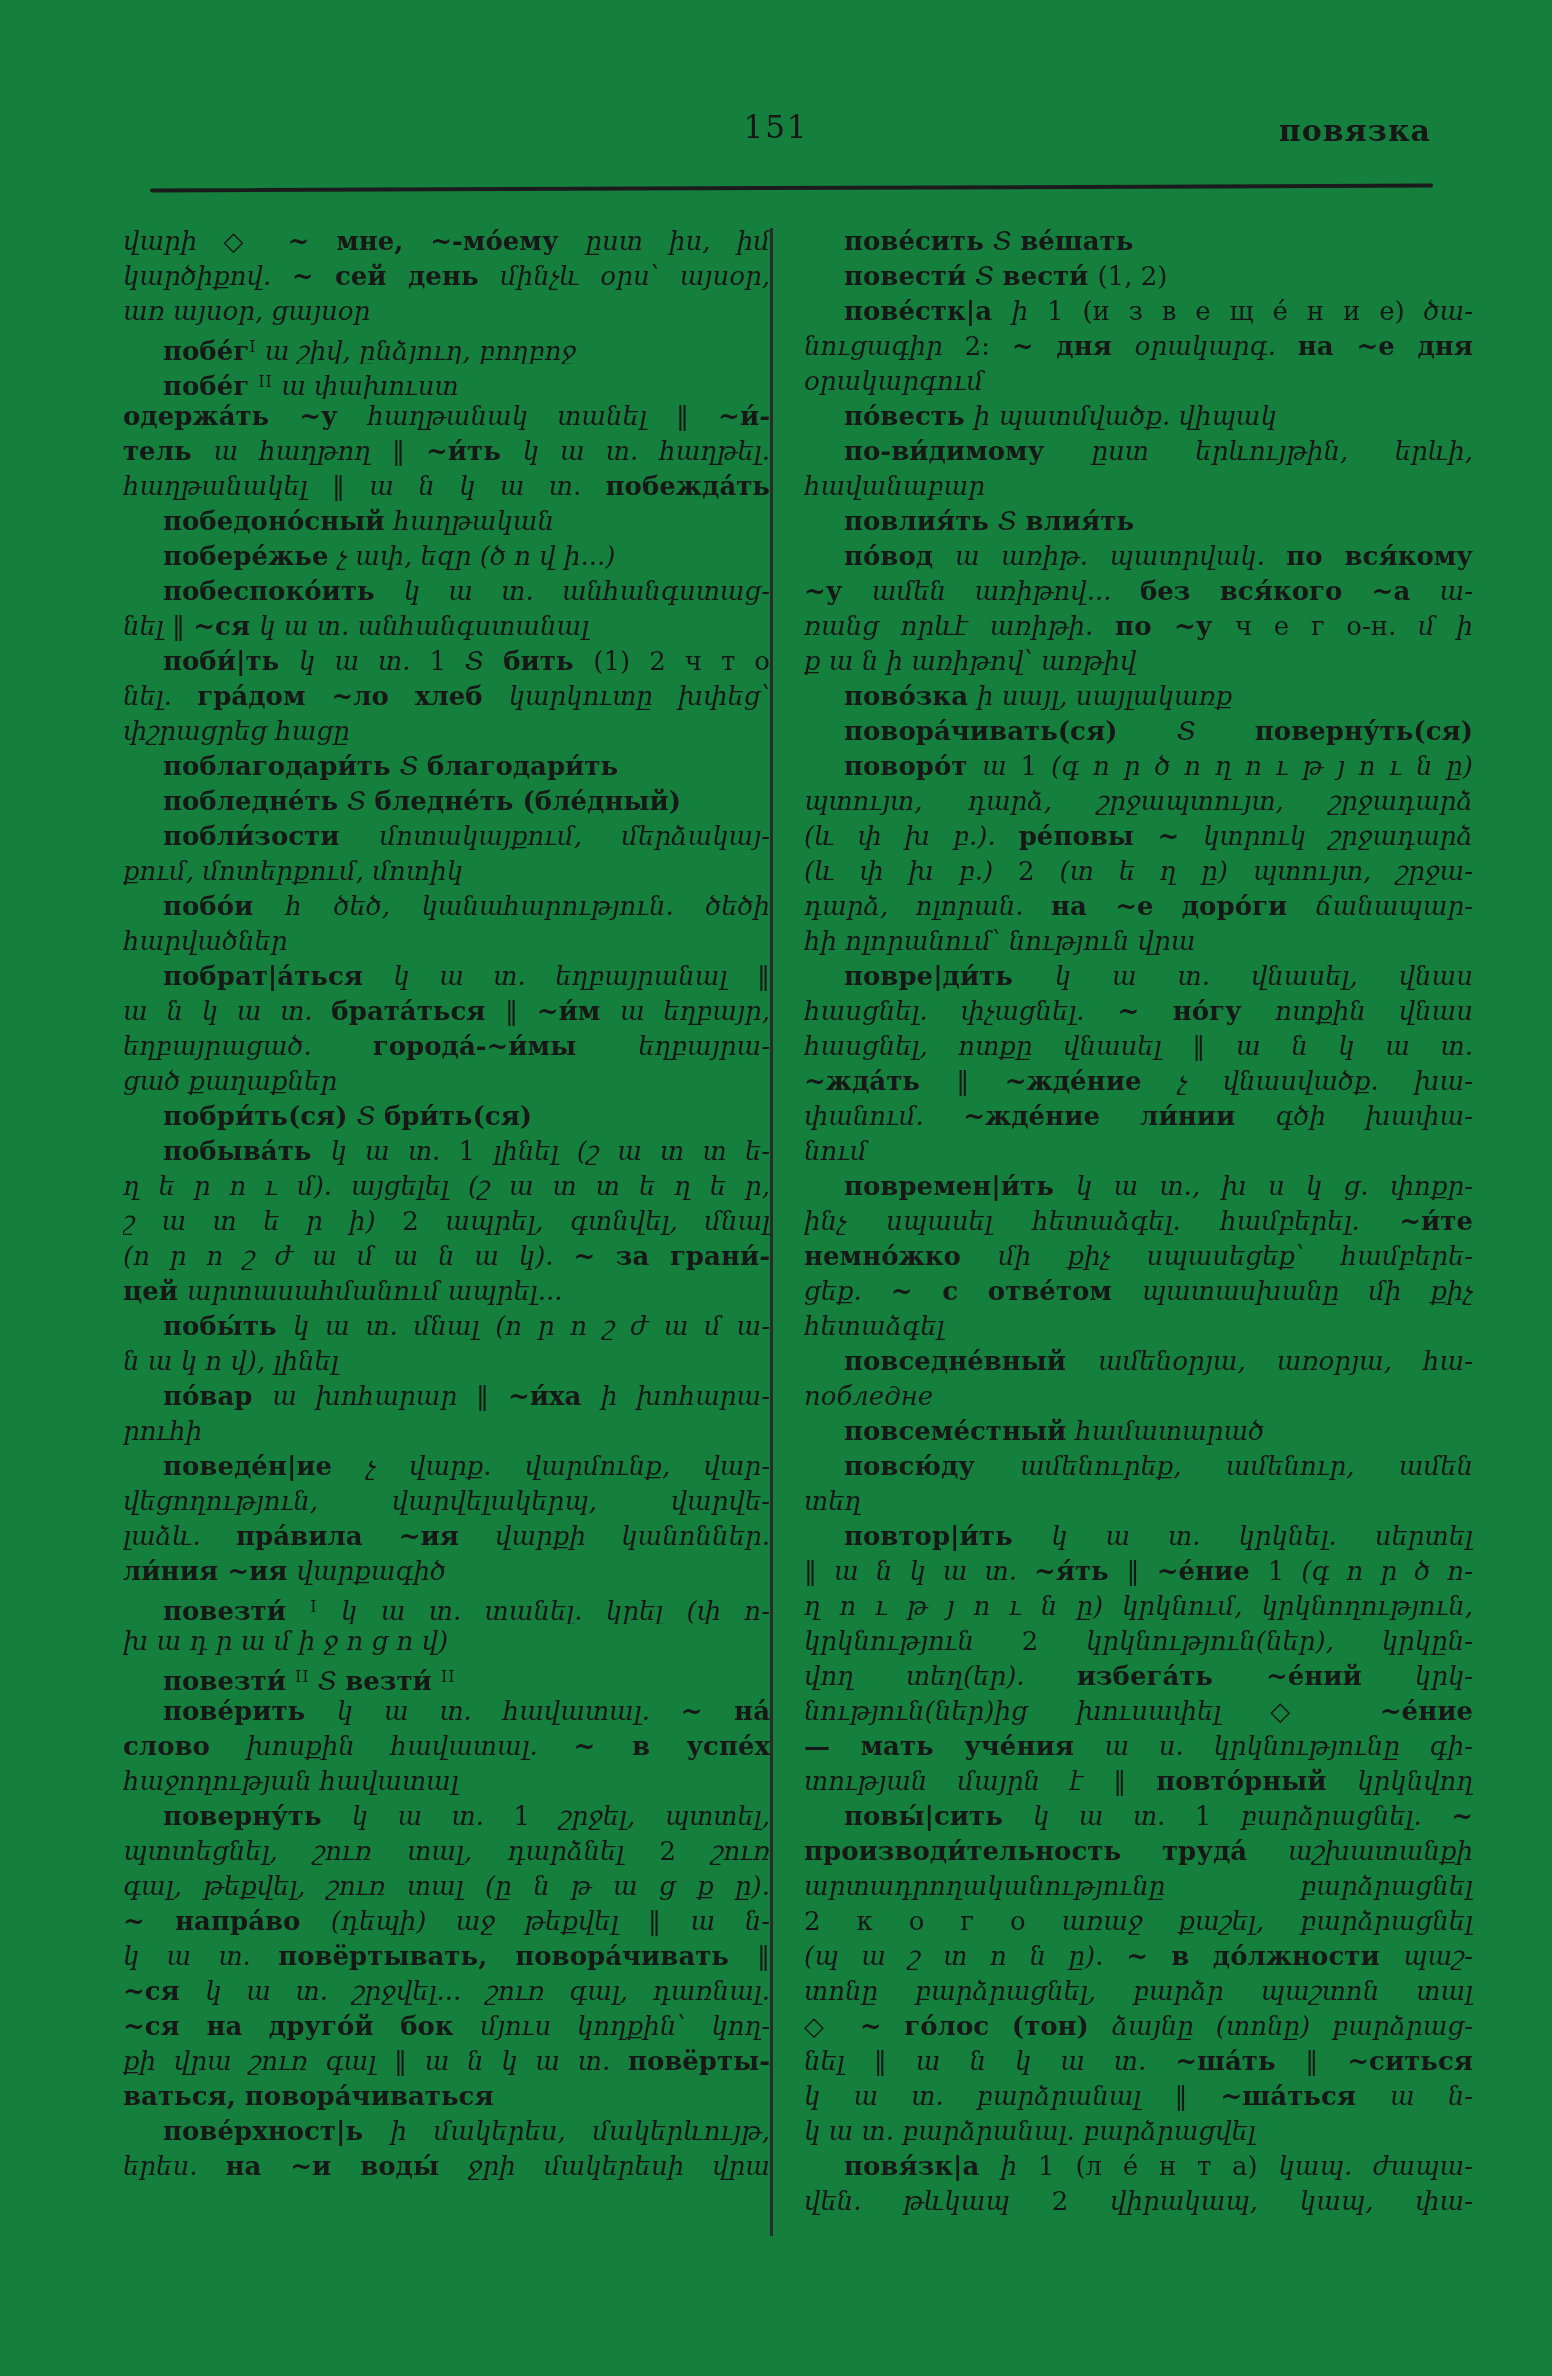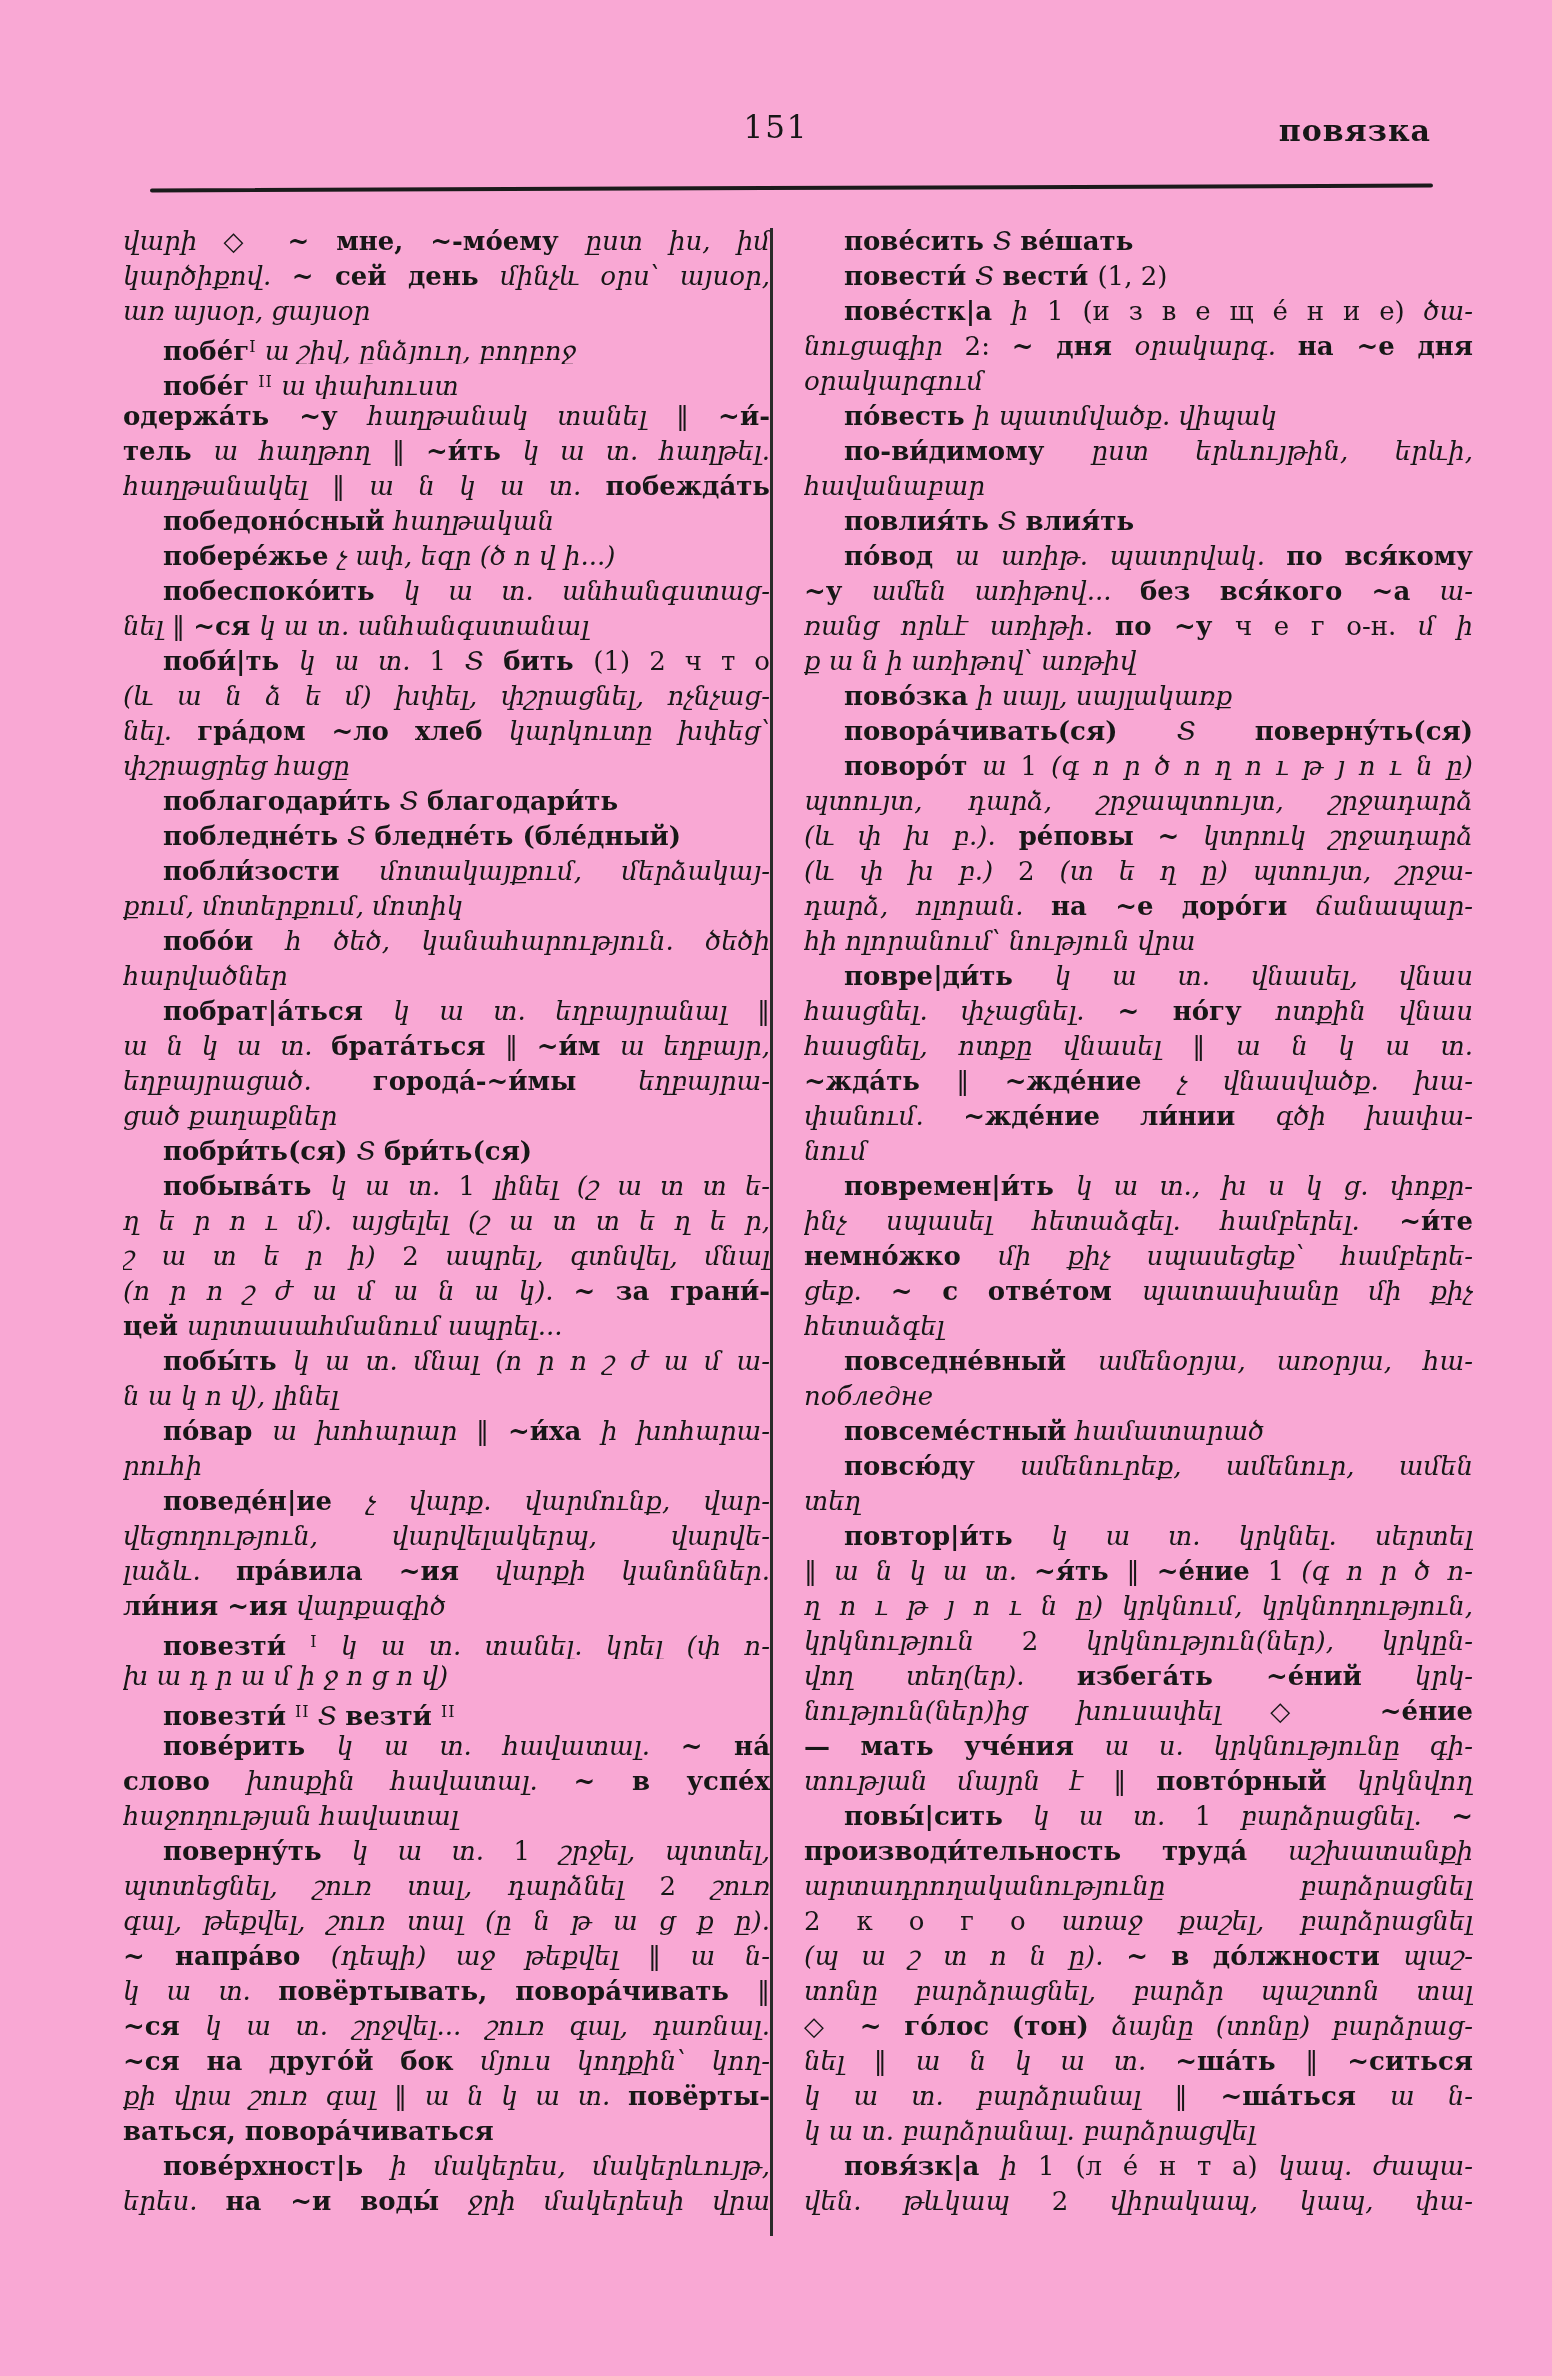--- a/index.html
+++ b/index.html
@@ -1,19 +1,19 @@
 <!DOCTYPE html>
 <html><head>
 <meta charset="utf-8">
 <style>
   html,body{margin:0;padding:0;}
   .page{
     position:relative;
     width:1552px;height:2376px;
-    background:#f9a8d4;
+    background:#15803d;
     color:#171717;
     font-family:"DejaVu Serif","DejaVu Sans",serif;
     overflow:hidden;
     text-decoration:underline;
   }
   .pagenum{
     position:absolute;top:109px;left:0;right:0;
     text-align:center;font-size:31px;letter-spacing:2px;
   }
   .guide{
@@ -58,21 +58,20 @@
       <div class="line ind end"><span class="b">побе́г</span><span class="s">I</span><span class="i"> ա շիվ, ընձյուղ, բողբոջ</span></div>
       <div class="line ind end"><span class="b">побе́г </span><span class="s">II</span><span class="i"> ա փախուստ</span></div>
       <div class="line"><span class="b">одержа́ть ~у </span><span class="i">հաղթանակ տանել </span><span class="r">‖ </span><span class="b">~и́-</span></div>
       <div class="line"><span class="b">тель </span><span class="i">ա հաղթող </span><span class="r">‖ </span><span class="b">~и́ть </span><span class="i">կ ա տ. հաղթել.</span></div>
       <div class="line"><span class="i">հաղթանակել </span><span class="r">‖ </span><span class="i">ա ն կ ա տ. </span><span class="b">побежда́ть</span></div>
       <div class="line ind end"><span class="b">победоно́сный </span><span class="i">հաղթական</span></div>
       <div class="line ind end"><span class="b">побере́жье </span><span class="i">չ ափ, եզր (ծ ո վ ի...)</span></div>
       <div class="line ind"><span class="b">побеспоко́ить </span><span class="i">կ ա տ. անհանգստաց-</span></div>
       <div class="line end"><span class="i">նել </span><span class="r">‖ </span><span class="b">~ся </span><span class="i">կ ա տ. անհանգստանալ</span></div>
       <div class="line ind"><span class="b">поби́|ть </span><span class="i">կ ա տ. </span><span class="r">1 </span><span class="i">Տ </span><span class="b">бить </span><span class="r">(1) 2 ч т о</span></div>
-      <div class="line"><span class="i">(և ա ն ձ ե մ) խփել, փշրացնել, ոչնչաց-</span></div>
       <div class="line"><span class="i">նել. </span><span class="b">гра́дом ~ло хлеб </span><span class="i">կարկուտը խփեց՝</span></div>
       <div class="line end"><span class="i">փշրացրեց հացը</span></div>
       <div class="line ind end"><span class="b">поблагодари́ть </span><span class="i">Տ </span><span class="b">благодари́ть</span></div>
       <div class="line ind end"><span class="b">побледне́ть </span><span class="i">Տ </span><span class="b">бледне́ть (бле́дный)</span></div>
       <div class="line ind"><span class="b">побли́зости </span><span class="i">մոտակայքում, մերձակայ-</span></div>
       <div class="line end"><span class="i">քում, մոտերքում, մոտիկ</span></div>
       <div class="line ind"><span class="b">побо́и </span><span class="i">հ ծեծ, կանահարություն. ծեծի</span></div>
       <div class="line end"><span class="i">հարվածներ</span></div>
       <div class="line ind"><span class="b">побрат|а́ться </span><span class="i">կ ա տ. եղբայրանալ </span><span class="r">‖</span></div>
       <div class="line"><span class="i">ա ն կ ա տ. </span><span class="b">брата́ться </span><span class="r">‖ </span><span class="b">~и́м </span><span class="i">ա եղբայր,</span></div>

